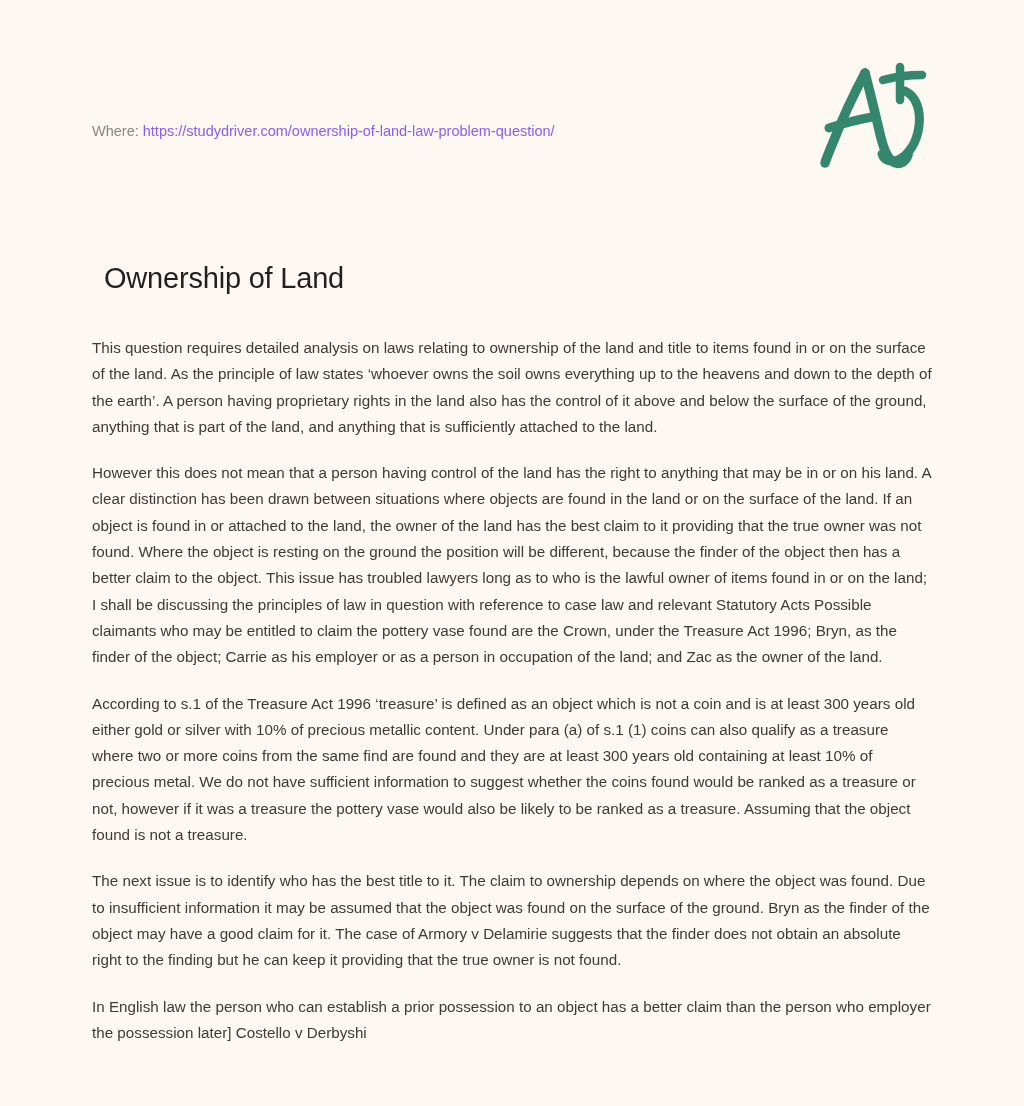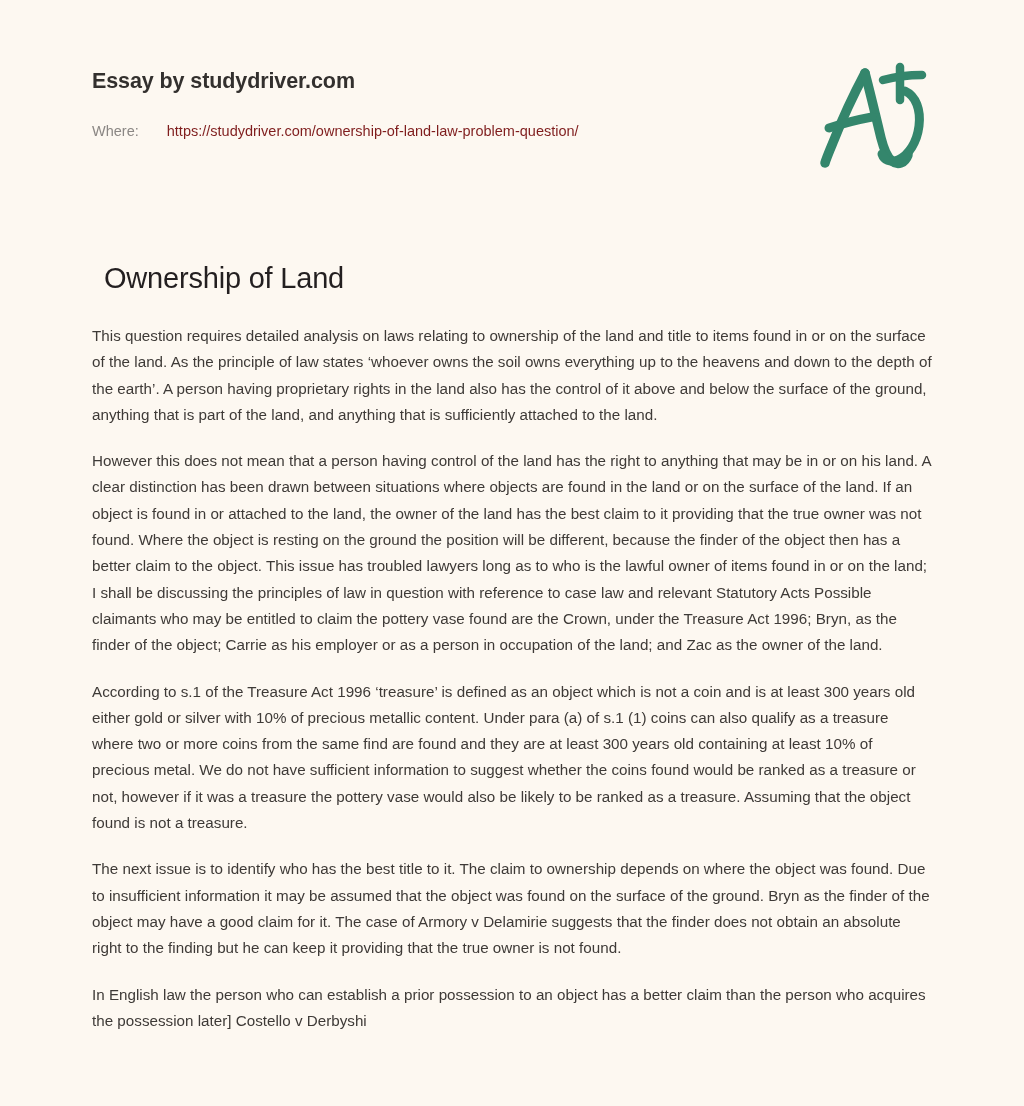--- a/index.html
+++ b/index.html
@@ -47,23 +47,22 @@
     left: 92px;
     top: 123px;
     font-size: 14.5px;
     color: #8b8784;
     white-space: nowrap;
   }
   .source-line .source-label {
     color: #8b8784;
   }
   .source-line .source-url {
-    color: #7f1d1d;
+    color: #8b5cf6;
     text-decoration: none;
-    margin-left: 24px;
   }
 
   
   .logo {
     position: absolute;
     left: 812px;
     top: 62px;
     width: 130px;
     height: 118px;
   }
@@ -84,21 +83,21 @@
   .page-title {
     margin: 12px;
     font-size: 29px;
     font-weight: 500;
     line-height: 38px;
     color: #231f20;
     letter-spacing: -0.2px;
   }
 
   .body-copy {
-    margin-top: 26px;
+    margin-top: 38px;
   }
 
   .body-copy p {
     margin: 0 0 20px 0;
     font-size: 15.2px;
     line-height: 26.3px;
     color: #3e3a37;
     text-align: left;
     letter-spacing: 0.01px;
   }
@@ -106,21 +105,20 @@
     margin-bottom: 0;
   }
 </style>
 </head>
 <body>
 
 <div class="page">
 
   <div class="header">
 
-    <div class="brand-title">Essay by studydriver.com</div>
 
     <div class="source-line">
       <span class="source-label">Where:</span>
       <span class="source-url">https://studydriver.com/ownership-of-land-law-problem-question/</span>
     </div>
 
     <div class="logo">
       <svg viewBox="0 0 130 118" xmlns="http://www.w3.org/2000/svg">
         <g fill="none" stroke="#34866c" stroke-linecap="round" stroke-linejoin="round">
 
@@ -145,18 +143,18 @@
 
   <div class="article">
 
     <h1 class="page-title">Ownership of Land</h1>
 
     <div class="body-copy">
       <p>This question requires detailed analysis on laws relating to ownership of the land and title to items found in or on the surface of the land. As the principle of law states ‘whoever owns the soil owns everything up to the heavens and down to the depth of the earth’. A person having proprietary rights in the land also has the control of it above and below the surface of the ground, anything that is part of the land, and anything that is sufficiently attached to the land.</p>
       <p>However this does not mean that a person having control of the land has the right to anything that may be in or on his land. A clear distinction has been drawn between situations where objects are found in the land or on the surface of the land. If an object is found in or attached to the land, the owner of the land has the best claim to it providing that the true owner was not found. Where the object is resting on the ground the position will be different, because the finder of the object then has a better claim to the object. This issue has troubled lawyers long as to who is the lawful owner of items found in or on the land; I shall be discussing the principles of law in question with reference to case law and relevant Statutory Acts Possible claimants who may be entitled to claim the pottery vase found are the Crown, under the Treasure Act 1996; Bryn, as the finder of the object; Carrie as his employer or as a person in occupation of the land; and Zac as the owner of the land.</p>
       <p>According to s.1 of the Treasure Act 1996 ‘treasure’ is defined as an object which is not a coin and is at least 300 years old either gold or silver with 10% of precious metallic content. Under para (a) of s.1 (1) coins can also qualify as a treasure where two or more coins from the same find are found and they are at least 300 years old containing at least 10% of precious metal. We do not have sufficient information to suggest whether the coins found would be ranked as a treasure or not, however if it was a treasure the pottery vase would also be likely to be ranked as a treasure. Assuming that the object found is not a treasure.</p>
       <p>The next issue is to identify who has the best title to it. The claim to ownership depends on where the object was found. Due to insufficient information it may be assumed that the object was found on the surface of the ground. Bryn as the finder of the object may have a good claim for it. The case of Armory v Delamirie suggests that the finder does not obtain an absolute right to the finding but he can keep it providing that the true owner is not found.</p>
-      <p>In English law the person who can establish a prior possession to an object has a better claim than the person who acquires the possession later] Costello v Derbyshi</p>
+      <p>In English law the person who can establish a prior possession to an object has a better claim than the person who employer the possession later] Costello v Derbyshi</p>
     </div>
 
   </div>
 
 </div>
 
 </body></html>

